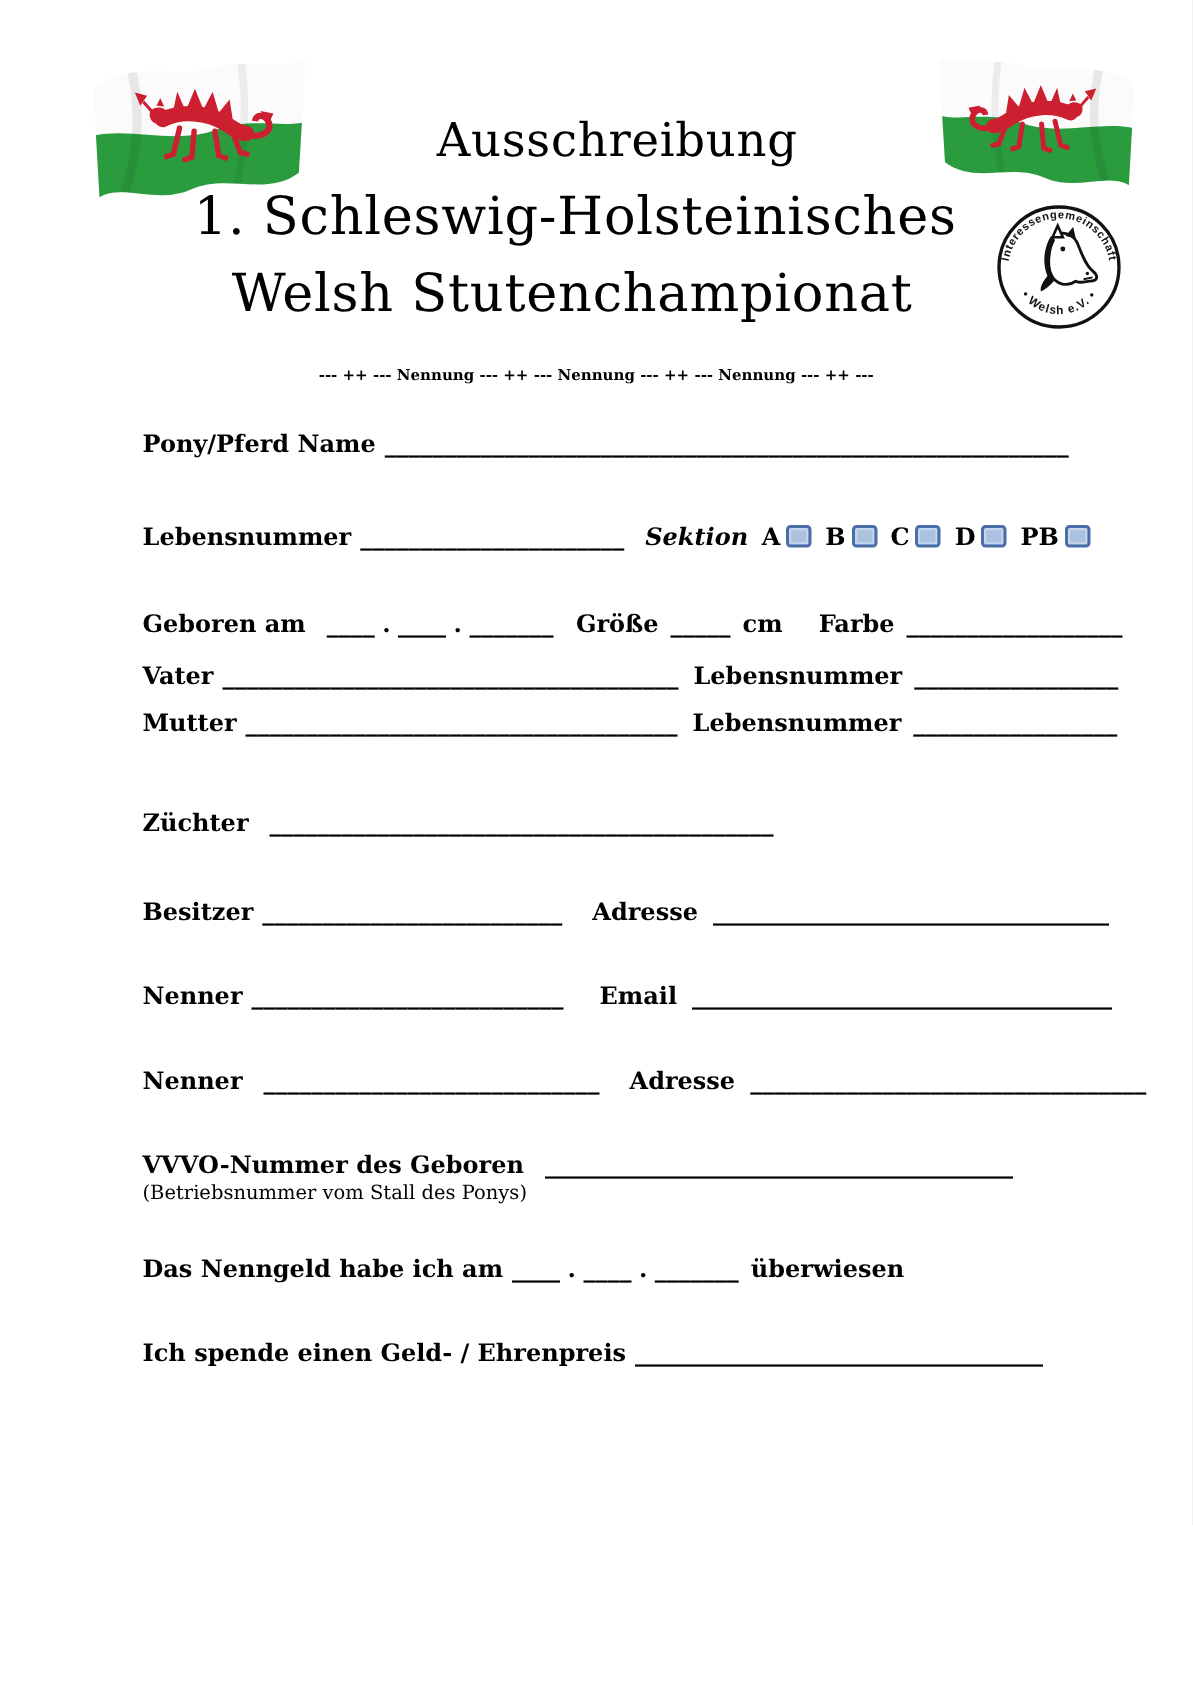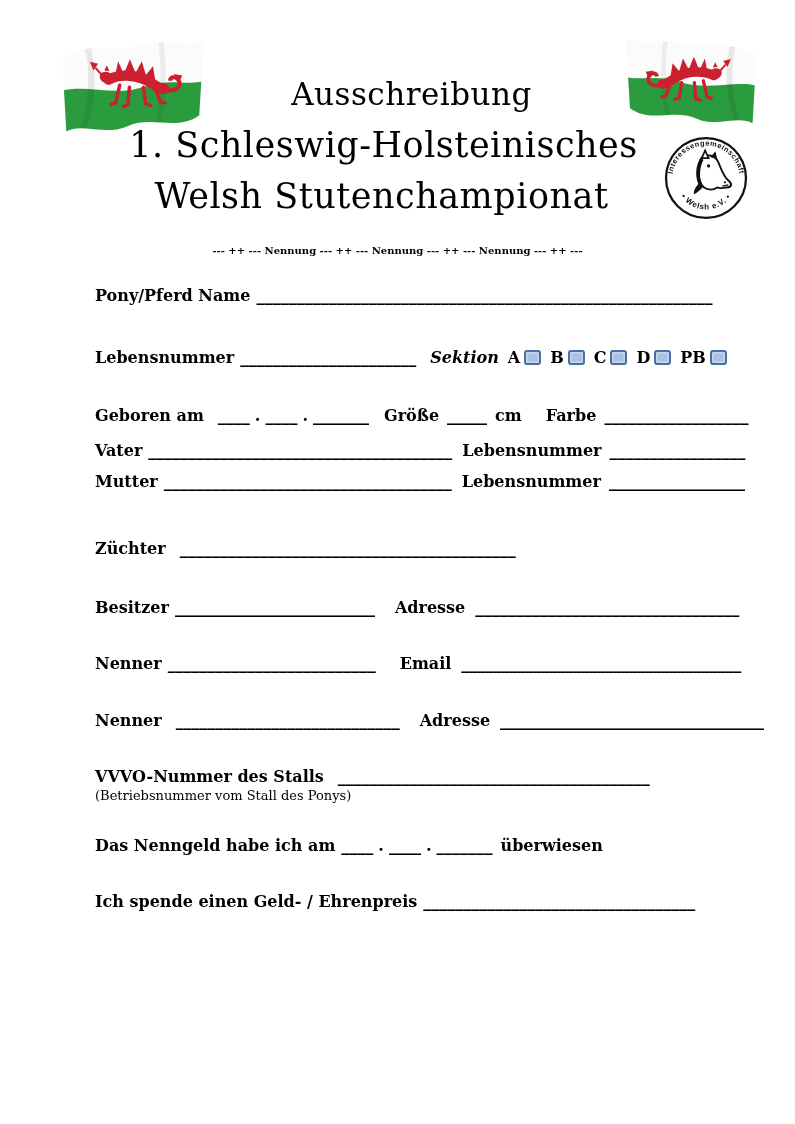--- a/index.html
+++ b/index.html
@@ -153,21 +153,21 @@
 
   <div class="row" style="top:654px">
     <span class="lab">Nenner</span><span class="bl">__________________________</span><span class="ml24">Email</span><span class="bl ml10">___________________________________</span>
   </div>
 
   <div class="row" style="top:711px">
     <span class="lab">Nenner</span><span class="bl ml8">____________________________</span><span class="ml20">Adresse</span><span class="bl ml10">_________________________________</span>
   </div>
 
   <div class="row" style="top:767px">
-    <span class="lab">VVVO-Nummer des Stalls</span><span class="bl ml8">_______________________________________</span>
+    <span class="lab">VVVO-Nummer des Geboren</span><span class="bl ml8">_______________________________________</span>
   </div>
   <div class="note" style="top:788px">(Betriebsnummer vom Stall des Ponys)</div>
 
   <div class="row" style="top:836px">
     <span class="lab">Das Nenngeld habe ich am</span><span class="bl">____</span><span class="dot">.</span><span class="bl">____</span><span class="dot">.</span><span class="bl">_______</span><span class="ml8">überwiesen</span>
   </div>
 
   <div class="row" style="top:892px">
     <span class="lab">Ich spende einen Geld- / Ehrenpreis</span><span class="bl">__________________________________</span>
   </div>

